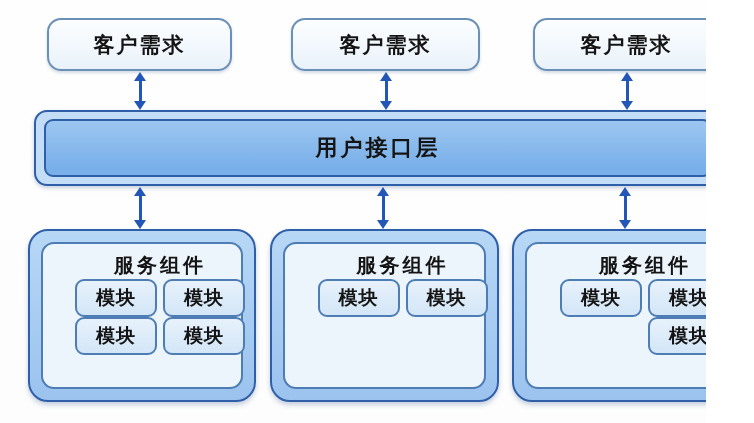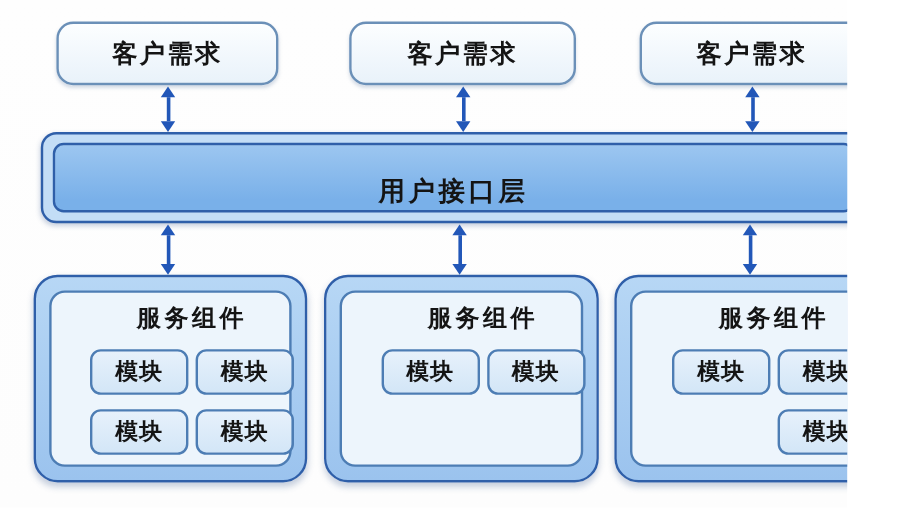--- a/index.html
+++ b/index.html
@@ -68,21 +68,21 @@
     border:2px solid var(--border-dark);
     border-radius:13px;
     box-shadow:0 2px 4px rgba(70,100,150,.3);
     box-sizing:border-box;
   }
   .bar-inner{
     position:absolute;left:8px;right:8px;top:7px;bottom:7px;
     background:linear-gradient(180deg,var(--bar-inner-top) 0%,var(--bar-inner-bot) 85%);
     border:2px solid var(--border-dark);
     border-radius:9px;
-    display:flex;align-items:flex-end;justify-content:center;
+    display:flex;align-items:center;justify-content:center;
     box-sizing:border-box;
   }
   .bar-inner .label{
     font-size:22px;font-weight:bold;color:var(--text);letter-spacing:3px;
   }
   
   .sc{
     position:absolute;top:229px;height:173px;
     background:linear-gradient(180deg,var(--container-top) 0%,var(--container-bot) 100%);
     border:2px solid var(--border-dark);
@@ -96,21 +96,21 @@
     border:2px solid var(--border-mid);
     border-radius:13px;
     box-sizing:border-box;
     display:flex;flex-direction:column;align-items:center;padding-left:36px;
   }
   .sc-title{
     margin-top:8px;
     font-size:20px;font-weight:bold;color:var(--text);letter-spacing:3px;
   }
   .mod-row{
-    display:flex;gap:6px;margin-top:12px;width:182px;justify-content:center;
+    display:flex;gap:6px;width:182px;justify-content:center;
   }
   .module{
     width:82px;height:38px;
     background:linear-gradient(180deg,var(--module-top) 0%,var(--module-bot) 100%);
     border:2px solid var(--border-mid);
     border-radius:9px;
     display:flex;align-items:center;justify-content:center;
     box-sizing:border-box;
   }
   .module .label{

